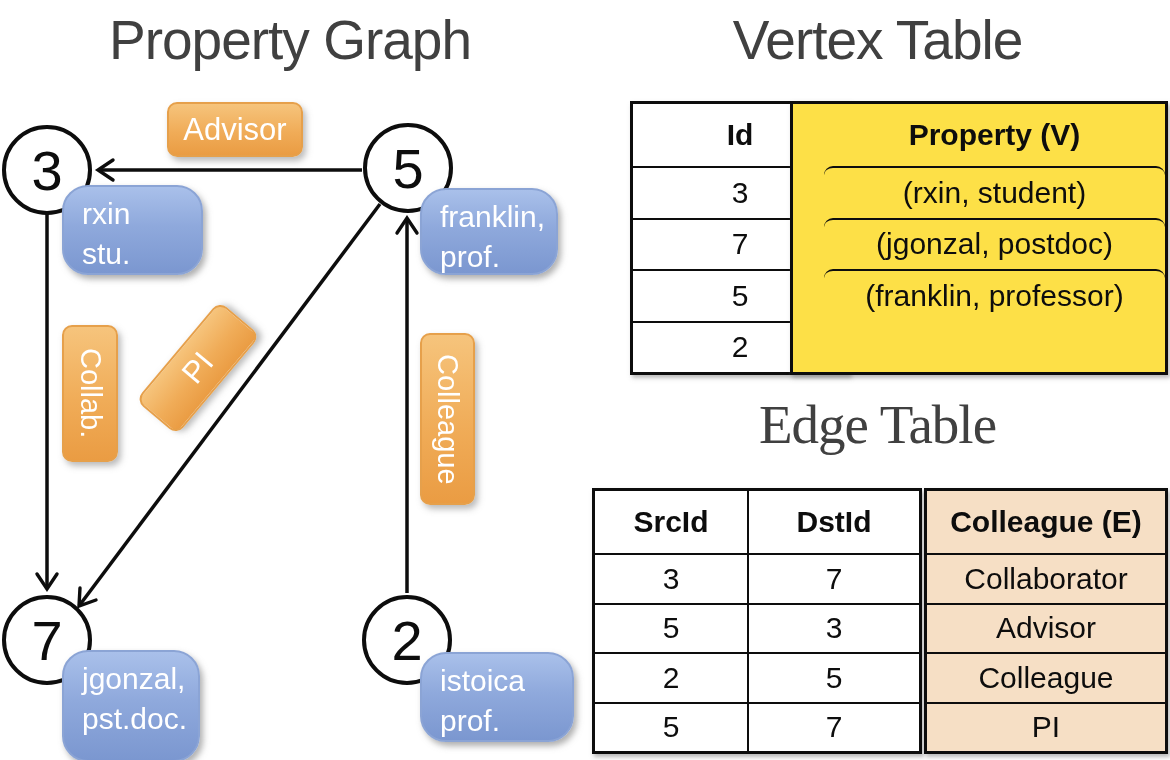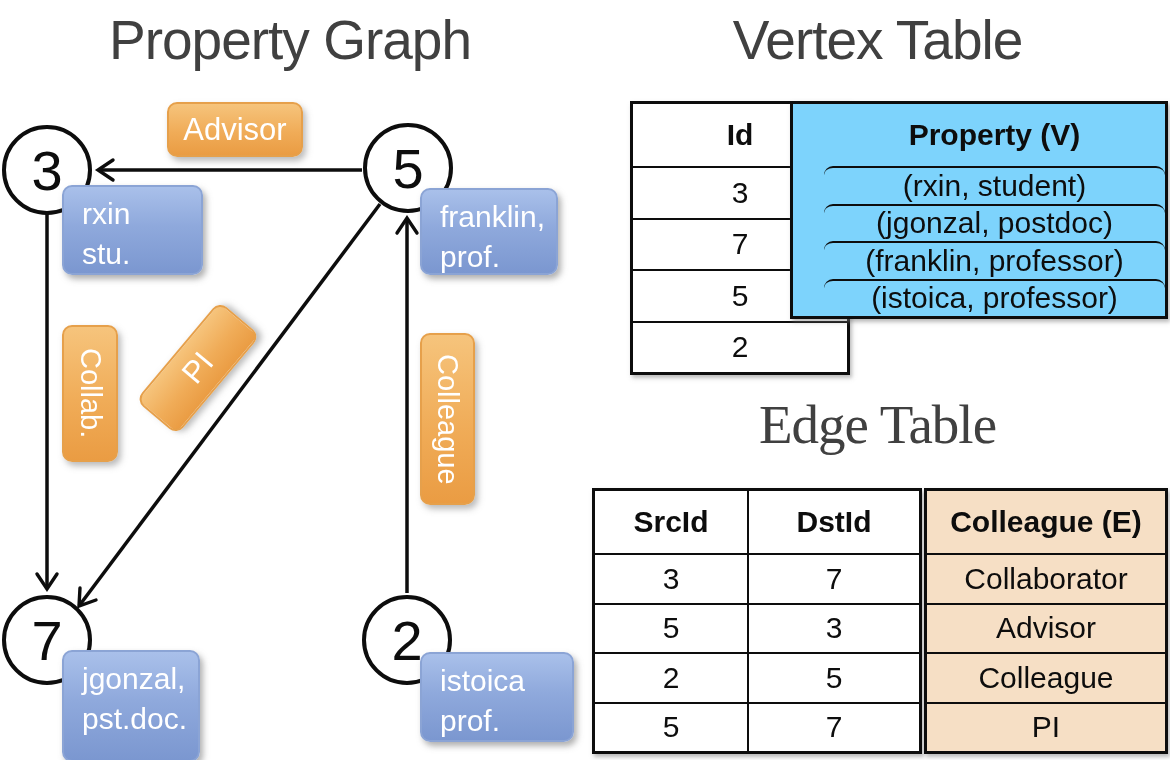--- a/index.html
+++ b/index.html
@@ -15,21 +15,21 @@
   .edges{position:absolute;left:0;top:0;}
 
   .circle{
     position:absolute;width:90px;height:90px;box-sizing:border-box;
     border:4px solid #0d0d0d;border-radius:50%;background:#fff;
     display:flex;align-items:center;justify-content:center;
     font-size:56px;font-weight:400;
   }
 
   .vlabel{
-    position:absolute;box-sizing:border-box;border-radius:10px;color:#fff;
+    position:absolute;box-sizing:border-box;border-radius:26px;color:#fff;
     font-size:30px;line-height:40px;padding:7px 6px 16px 18px;
     background:linear-gradient(180deg,#a9c0ea 0%,#8fa9dc 45%,#7b97d0 100%);
     border:2px solid #8ba4d5;
     box-shadow:3px 4px 6px rgba(110,110,110,0.55);
   }
 
   .elabel{
     position:absolute;box-sizing:border-box;border-radius:10px;color:#fff;
     background:linear-gradient(180deg,#f6c47c 0%,#f0ac58 55%,#ea9c43 100%);
     border:2px solid #e6a04b;
@@ -40,21 +40,21 @@
 
   .tcol{
     position:absolute;display:grid;box-sizing:border-box;background:#fff;
     border:3px solid #0d0d0d;
     box-shadow:2px 3px 4px rgba(120,120,120,0.5);
   }
   .cell{display:flex;align-items:center;justify-content:center;font-size:30px;color:#0d0d0d;}
   .th{font-weight:bold;}
 
   #vt-id{left:594px;top:101px;width:220px;height:274px;grid-template-rows:62px repeat(4,1fr);margin-left:36px;}
-  #vt-prop{left:790px;top:101px;width:378px;height:218px;grid-template-rows:62px repeat(4,1fr);background:#7dd3fc;padding-left:31px;}
+  #vt-prop{left:790px;top:101px;width:378px;height:274px;grid-template-rows:62px repeat(4,1fr);background:#fde047;padding-left:31px;}
   #vt-id .cell:nth-child(n+2){border-top:2px solid #0d0d0d;}
   #vt-prop .cell:nth-child(n+2){border-top:2px solid #0d0d0d;border-radius:9px;}
 
   #et-srcdst{left:592px;top:488px;width:330px;height:266px;grid-template-columns:152px 1fr;grid-template-rows:62px repeat(4,1fr);}
   #et-prop{left:924px;top:488px;width:244px;height:266px;grid-template-rows:62px repeat(4,1fr);background:#f6dfc5;}
   #et-srcdst .cell:nth-child(n+3){border-top:2px solid #0d0d0d;}
   #et-srcdst .cell:nth-child(even){border-left:2px solid #0d0d0d;}
   #et-prop .cell:nth-child(n+2){border-top:2px solid #0d0d0d;text-align:center;}
 </style>
 </head>
@@ -119,21 +119,20 @@
     <div class="cell">7</div>
     <div class="cell">5</div>
     <div class="cell">2</div>
   </div>
 
   <div class="tcol" id="vt-prop">
     <div class="cell th">Property (V)</div>
     <div class="cell">(rxin, student)</div>
     <div class="cell">(jgonzal, postdoc)</div>
     <div class="cell">(franklin, professor)</div>
-    <div class="cell">(istoica, professor)</div>
   </div>
 
   <div class="tcol" id="et-srcdst">
     <div class="cell th">SrcId</div>
     <div class="cell th">DstId</div>
     <div class="cell">3</div>
     <div class="cell">7</div>
     <div class="cell">5</div>
     <div class="cell">3</div>
     <div class="cell">2</div>

